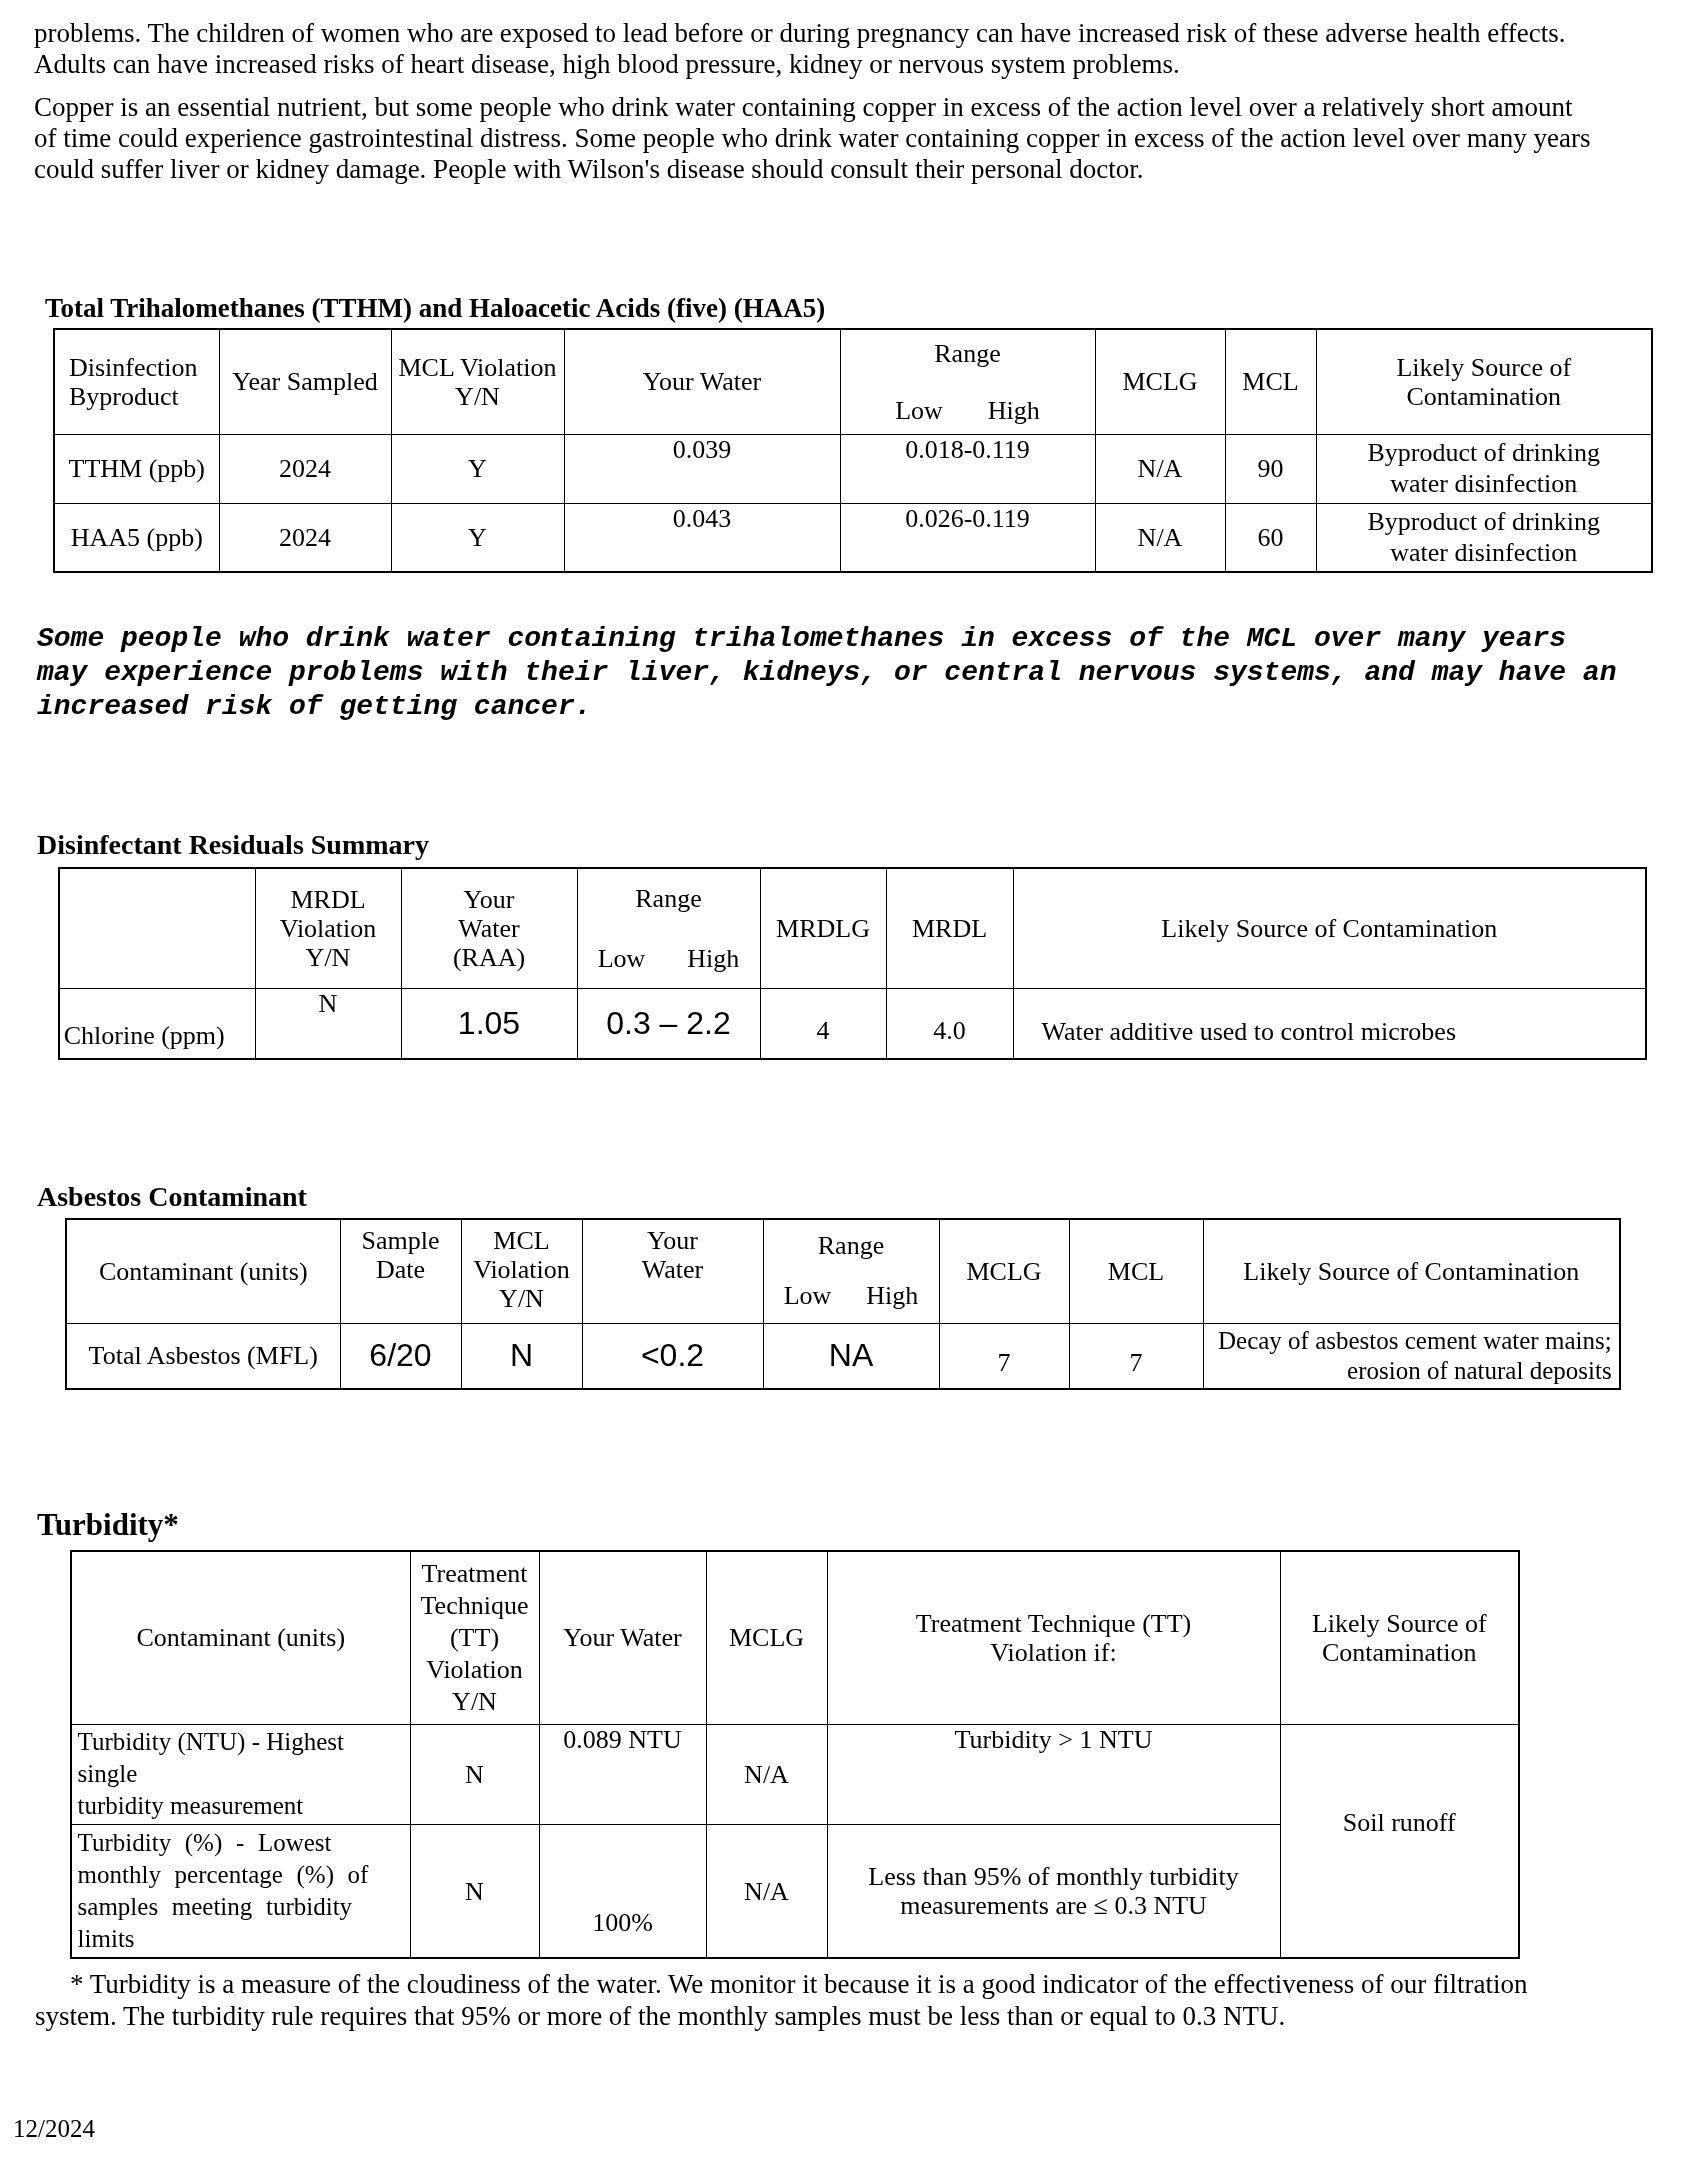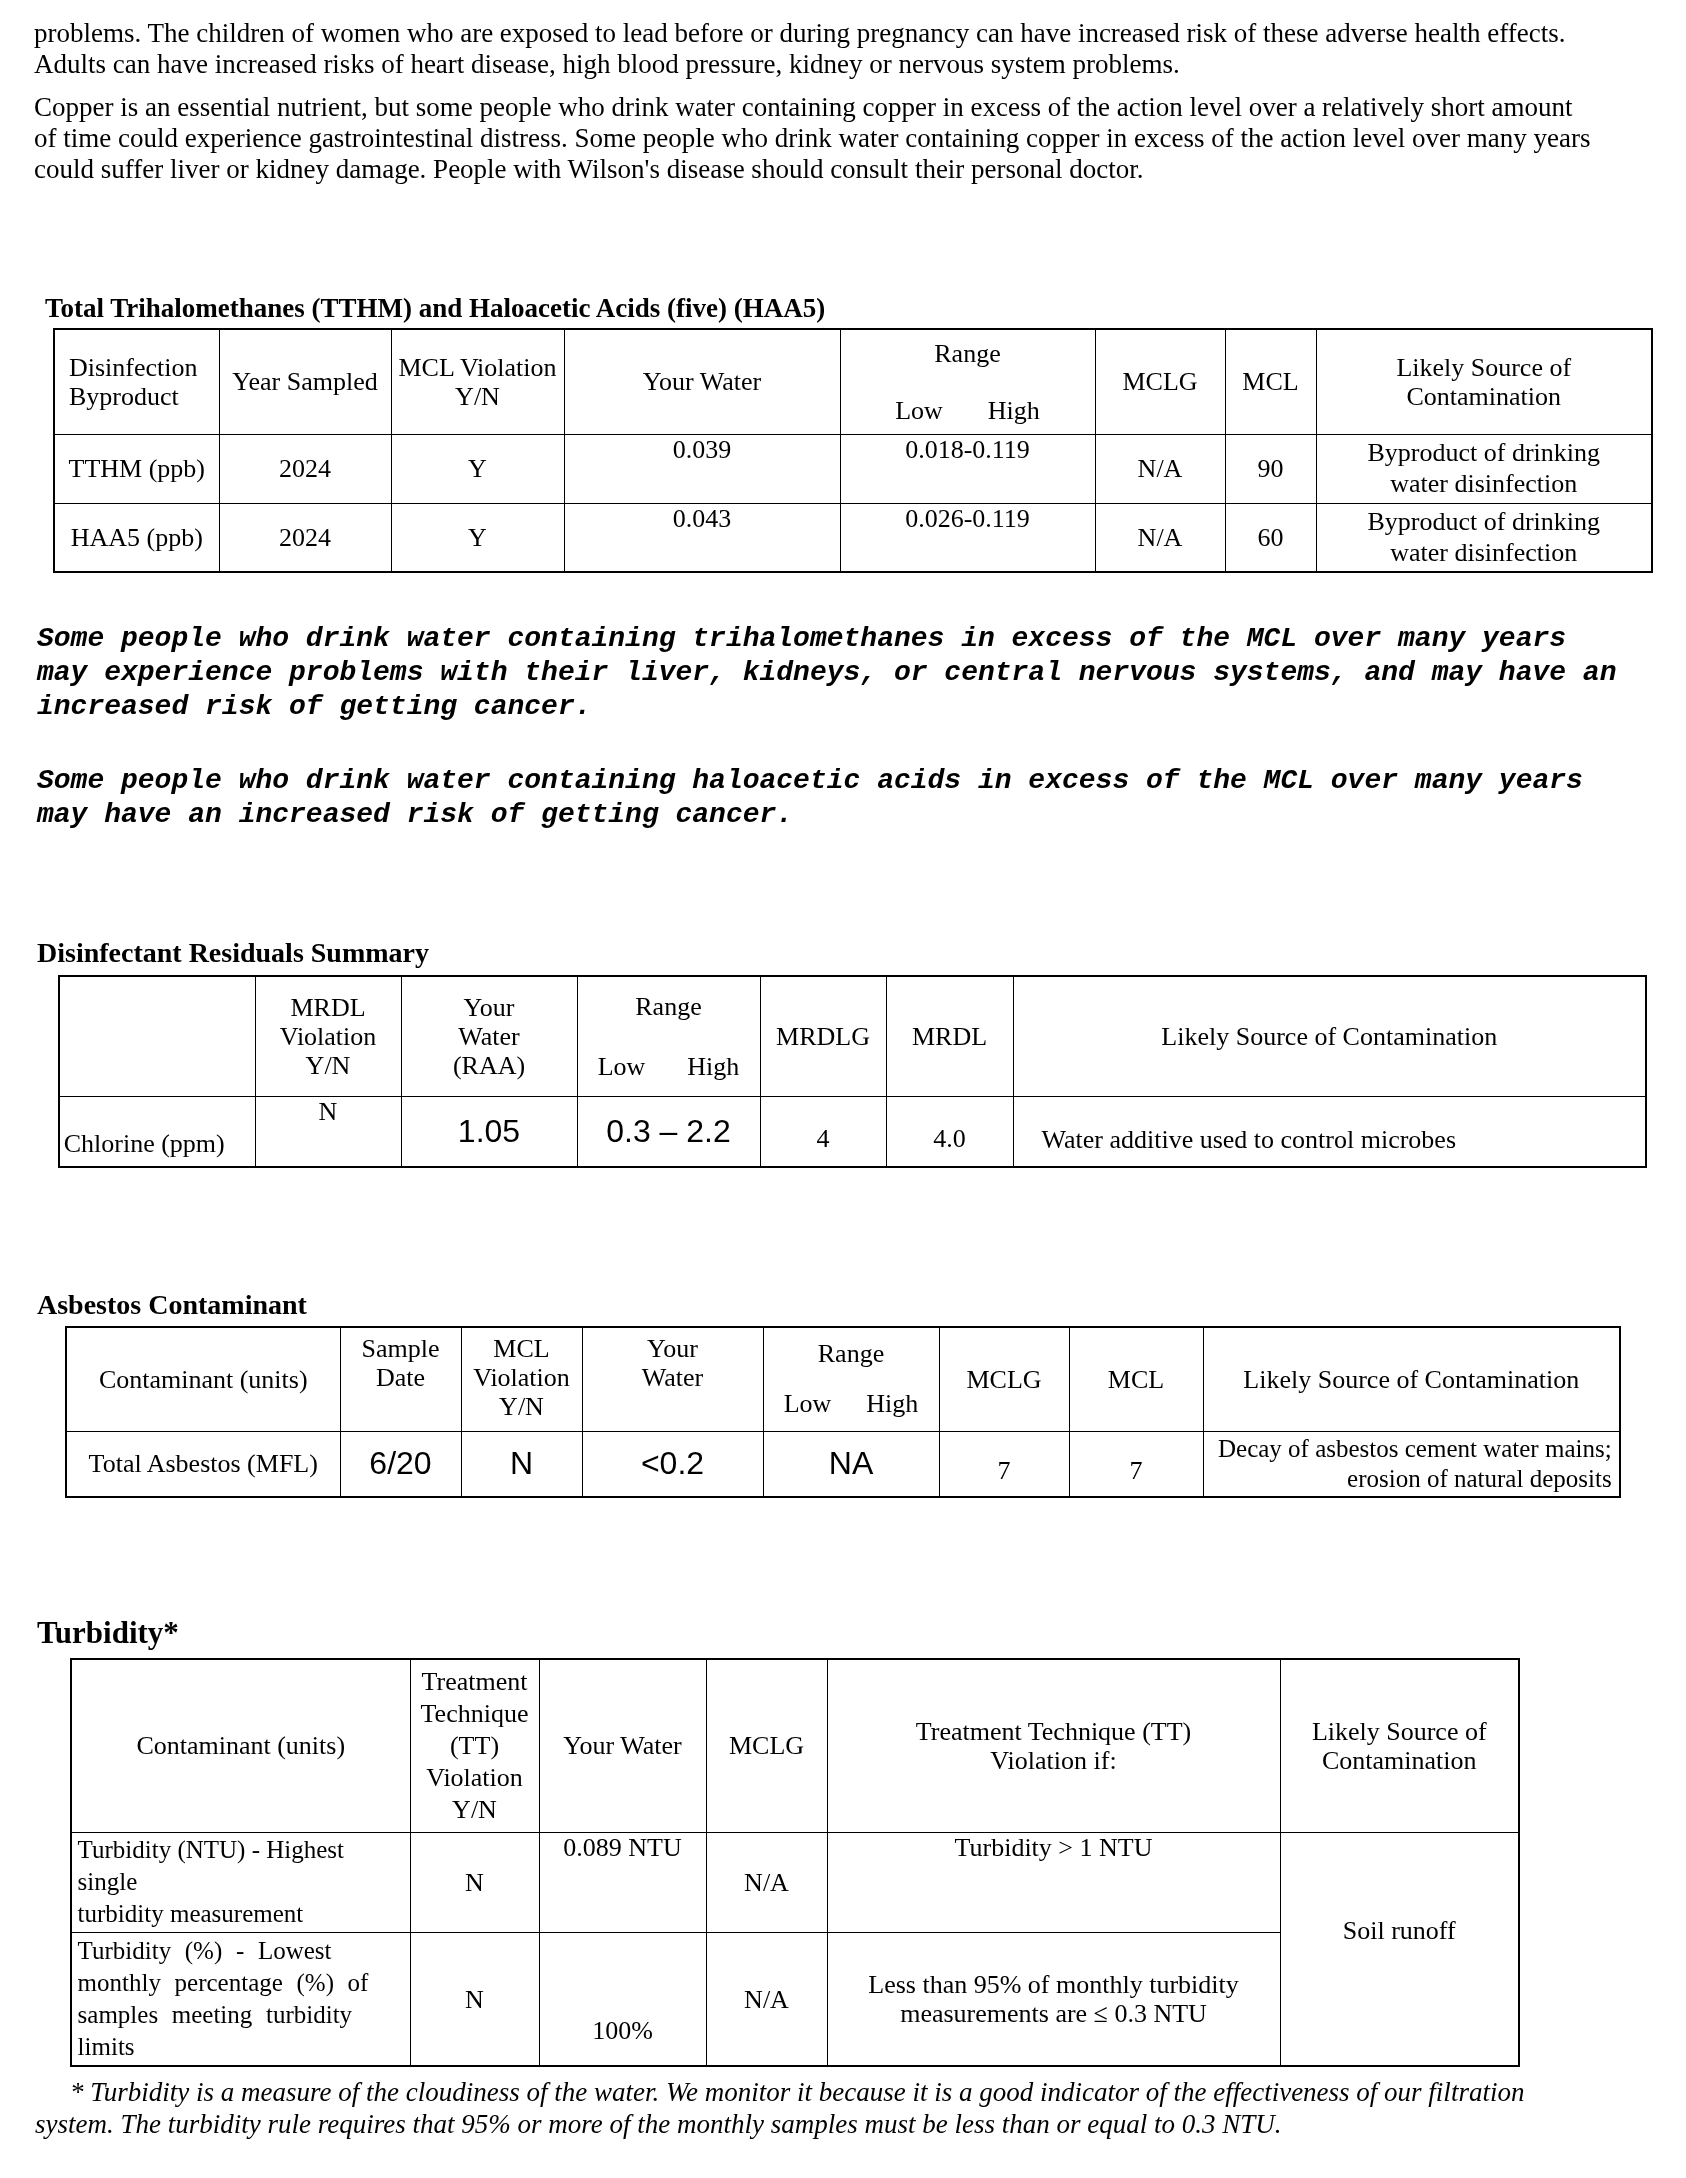--- a/index.html
+++ b/index.html
@@ -54,21 +54,21 @@
   .byproduct-hd{text-align:left;padding-left:14px;}
   .src-tthm{font-size:26px;line-height:31px;padding:1.9px 22px;}
   .chlorine-cell{padding:0 0 7.4px 3.7px;}
   .dis-src{text-align:left;padding:16.7px 0 0 28px;}
   .asb-src{text-align:right;font-size:25px;line-height:30px;padding:1.9px 7.4px;}
   .pad-top14{padding-top:13px;}
   .turb-name{font-size:25px;line-height:32px;padding:1.9px 5.6px;}
   .ws8{word-spacing:7.4px;}
   .turb-viol-hd{font-size:26px;line-height:32px;}
   .soil-cell{padding-bottom:37px;}
-  #turb-footnote{margin:9.3px 0 0 35px;width:1568px;font-size:27px;line-height:32px;text-indent:35px;font-style:italic;}
+  #turb-footnote{margin:9.3px 0 0 35px;width:1568px;font-size:27px;line-height:32px;text-indent:35px;}
   #footer-date{margin:83px 0 0 13px;font-size:25px;}
 </style>
 </head>
 <body>
 
 <div class="page">
 
   <div class="intro">
     <p>problems. The children of women who are exposed to lead before or during pregnancy can have increased risk of these adverse health effects. Adults can have increased risks of heart disease, high blood pressure, kidney or nervous system problems.</p>
     <p>Copper is an essential nutrient, but some people who drink water containing copper in excess of the action level over a relatively short amount of time could experience gastrointestinal distress. Some people who drink water containing copper in excess of the action level over many years could suffer liver or kidney damage. People with Wilson's disease should consult their personal doctor.</p>
@@ -127,21 +127,20 @@
       <td class="t">0.026-0.119</td>
       <td>N/A</td>
       <td>60</td>
       <td class="t pre src-tthm">Byproduct of drinking
 water disinfection</td>
     </tr>
   </tbody>
     </table>
 
   <p class="note" id="note1">Some people who drink water containing trihalomethanes in excess of the MCL over many years may experience problems with their liver, kidneys, or central nervous systems, and may have an increased risk of getting cancer.</p>
-  <p class="note" id="note2">Some people who drink water containing haloacetic acids in excess of the MCL over many years may have an increased risk of getting cancer.</p>
 
   <div class="sec-title" id="dis-title">Disinfectant Residuals Summary</div>
 
   <table id="dis-table">
     <colgroup>
       <col style="width:196px">
         <col style="width:146px">
         <col style="width:176px">
         <col style="width:183px">
       <col style="width:126px">

